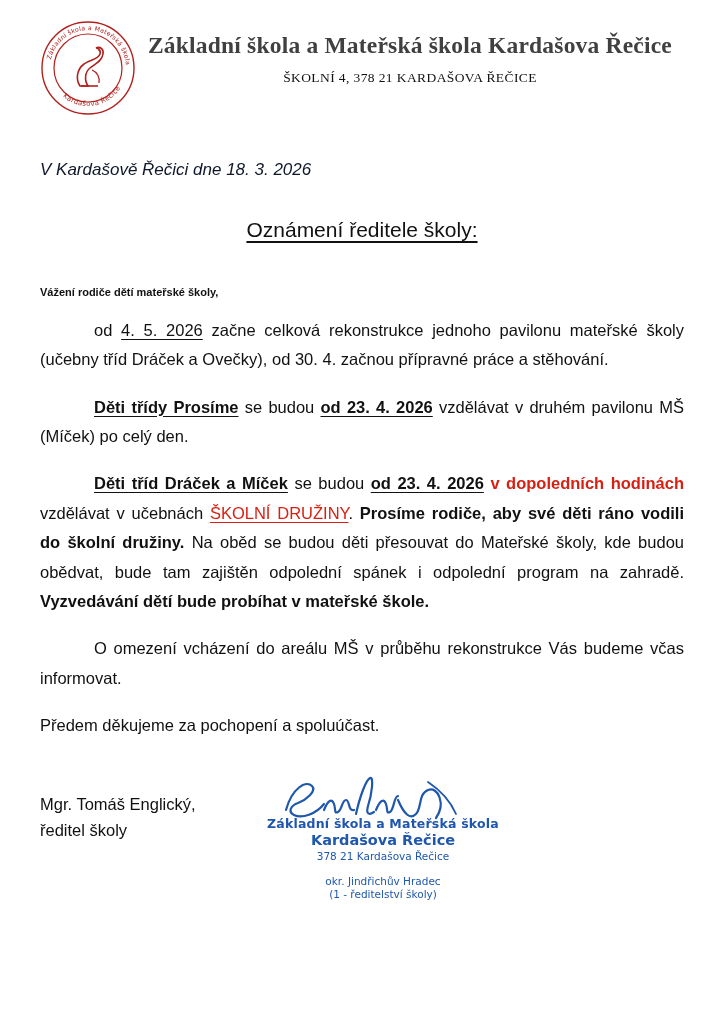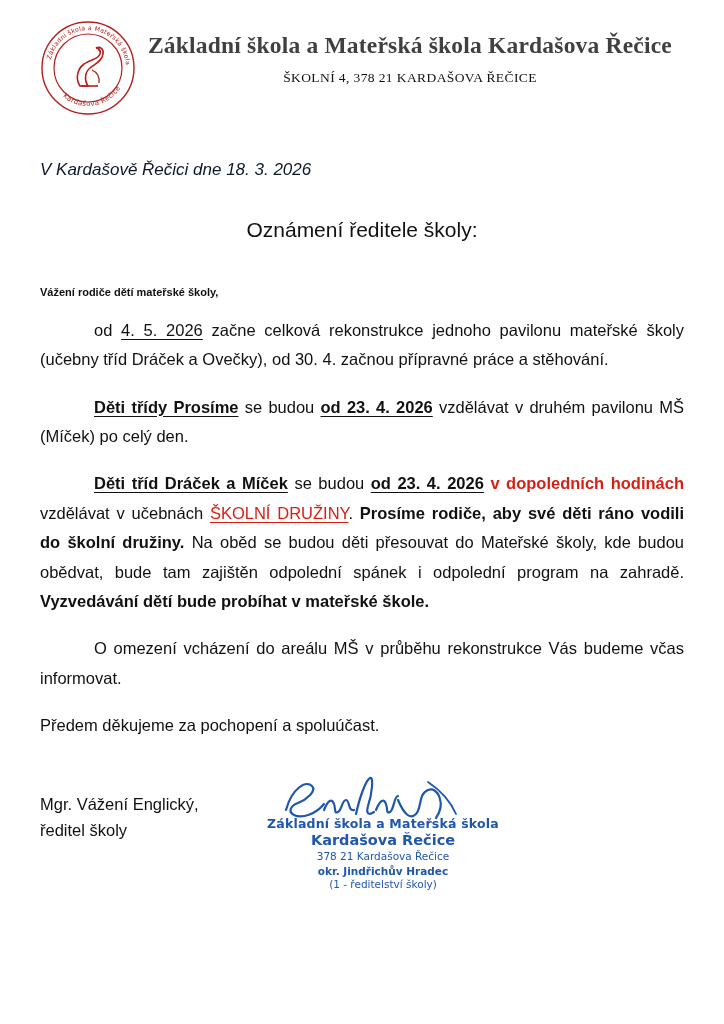--- a/index.html
+++ b/index.html
@@ -73,20 +73,21 @@
   }
 
   
   .doc-title {
     text-align: center;
     font-size: 21px;
     margin-top: 38px;
     color: #111;
   }
   .doc-title span {
+    text-decoration: underline;
     text-underline-offset: 4px;
   }
 
   
   .salutation {
     font-size: 11px;
     font-weight: bold;
     margin-top: 44px;
     color: #111;
   }
@@ -138,21 +139,21 @@
     position: absolute;
     top: 46px;
     left: 0;
     width: 250px;
     font-family: "DejaVu Sans", sans-serif;
     color: #1f57ad;
   }
   .stamp-l1 { font-size: 12.5px; font-weight: bold; letter-spacing: 0.2px; }
   .stamp-l2 { font-size: 14.5px; font-weight: bold; margin-top: 1px; }
   .stamp-l3 { font-size: 10.5px; margin-top: 2px; }
-  .stamp-l4 { font-size: 10.5px; margin-top: 3px; font-weight: bold; }
+  .stamp-l4 { font-size: 10.5px; margin-top: 13px; }
   .stamp-l5 { font-size: 10.5px; margin-top: 1px; }
 </style>
 </head>
 <body>
 
 <div class="page">
 
   <div class="header">
 
     <div class="logo">
@@ -200,21 +201,21 @@
   <p class="para indent">
     <span class="bu">Děti tříd Dráček a Míček</span><span> se budou </span><span class="bu">od 23. 4. 2026</span><span> </span><span class="b red">v dopoledních hodinách</span><span> vzdělávat v učebnách </span><span class="red u">ŠKOLNÍ DRUŽINY</span><span>. </span><span class="b">Prosíme rodiče, aby své děti ráno vodili do školní družiny.</span><span> Na oběd se budou děti přesouvat do Mateřské školy, kde budou obědvat, bude tam zajištěn odpolední spánek i odpolední program na zahradě. </span><span class="b">Vyzvedávání dětí bude probíhat v mateřské škole.</span>
   </p>
 
   <p class="para indent">O omezení vcházení do areálu MŠ v průběhu rekonstrukce Vás budeme včas informovat.</p>
 
   <p class="para">Předem děkujeme za pochopení a spoluúčast.</p>
 
   <div class="sign-area">
     <div class="signer">
-      <div>Mgr. Vážení Englický,</div>
+      <div>Mgr. Tomáš Englický,</div>
       <div>ředitel školy</div>
     </div>
 
     <div class="stamp">
       <svg class="stamp-script" viewBox="0 0 210 60" aria-hidden="true">
         <path d="M8,40 C14,18 28,10 34,16 C39,21 28,30 20,33 C12,36 10,42 16,45 C24,49 38,44 46,34" fill="none" stroke="#1f57ad" stroke-width="2.2" stroke-linecap="round"></path>
         <path d="M46,40 C50,30 54,28 56,34 C58,40 56,44 60,42 C64,40 64,30 68,30 C72,30 70,42 76,40" fill="none" stroke="#1f57ad" stroke-width="2.2" stroke-linecap="round"></path>
         <path d="M78,44 C82,26 88,10 92,8 C96,6 94,24 90,36 C88,43 90,46 96,42" fill="none" stroke="#1f57ad" stroke-width="2.2" stroke-linecap="round"></path>
         <path d="M98,40 C102,30 106,28 108,34 C110,40 108,44 112,42 C116,40 116,26 120,26" fill="none" stroke="#1f57ad" stroke-width="2.2" stroke-linecap="round"></path>
         <path d="M120,30 C126,44 132,50 138,44 C144,38 140,24 150,20 C160,16 168,34 158,48" fill="none" stroke="#1f57ad" stroke-width="2.2" stroke-linecap="round"></path>

